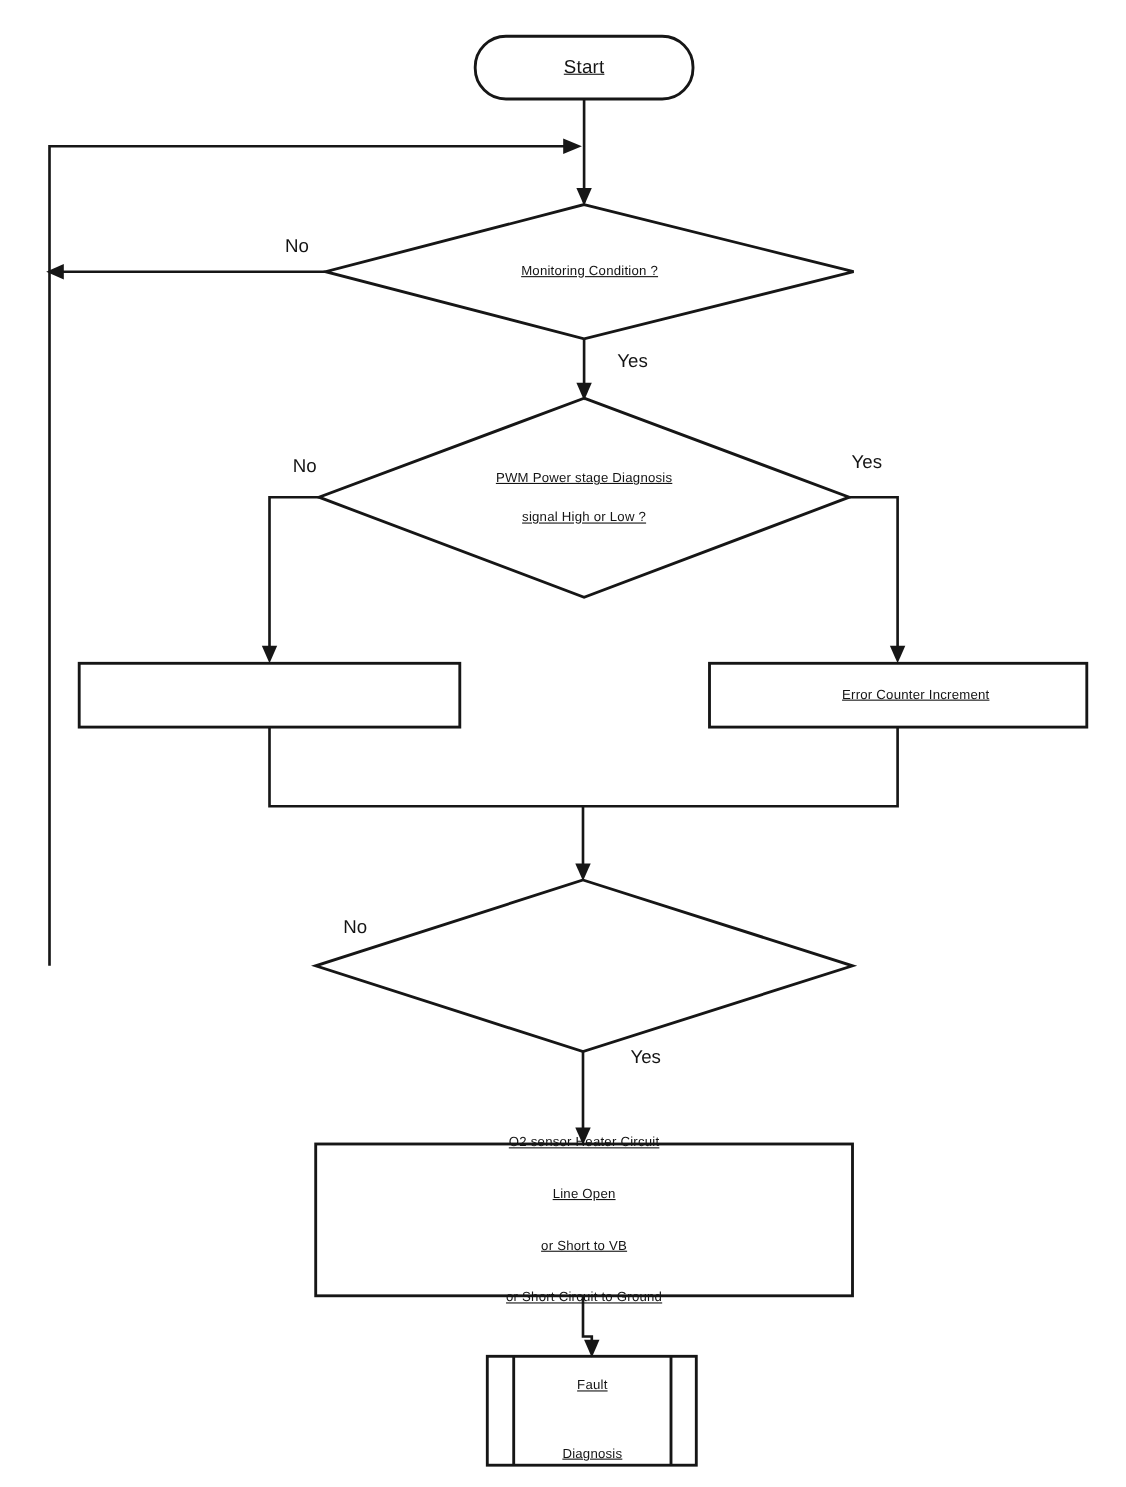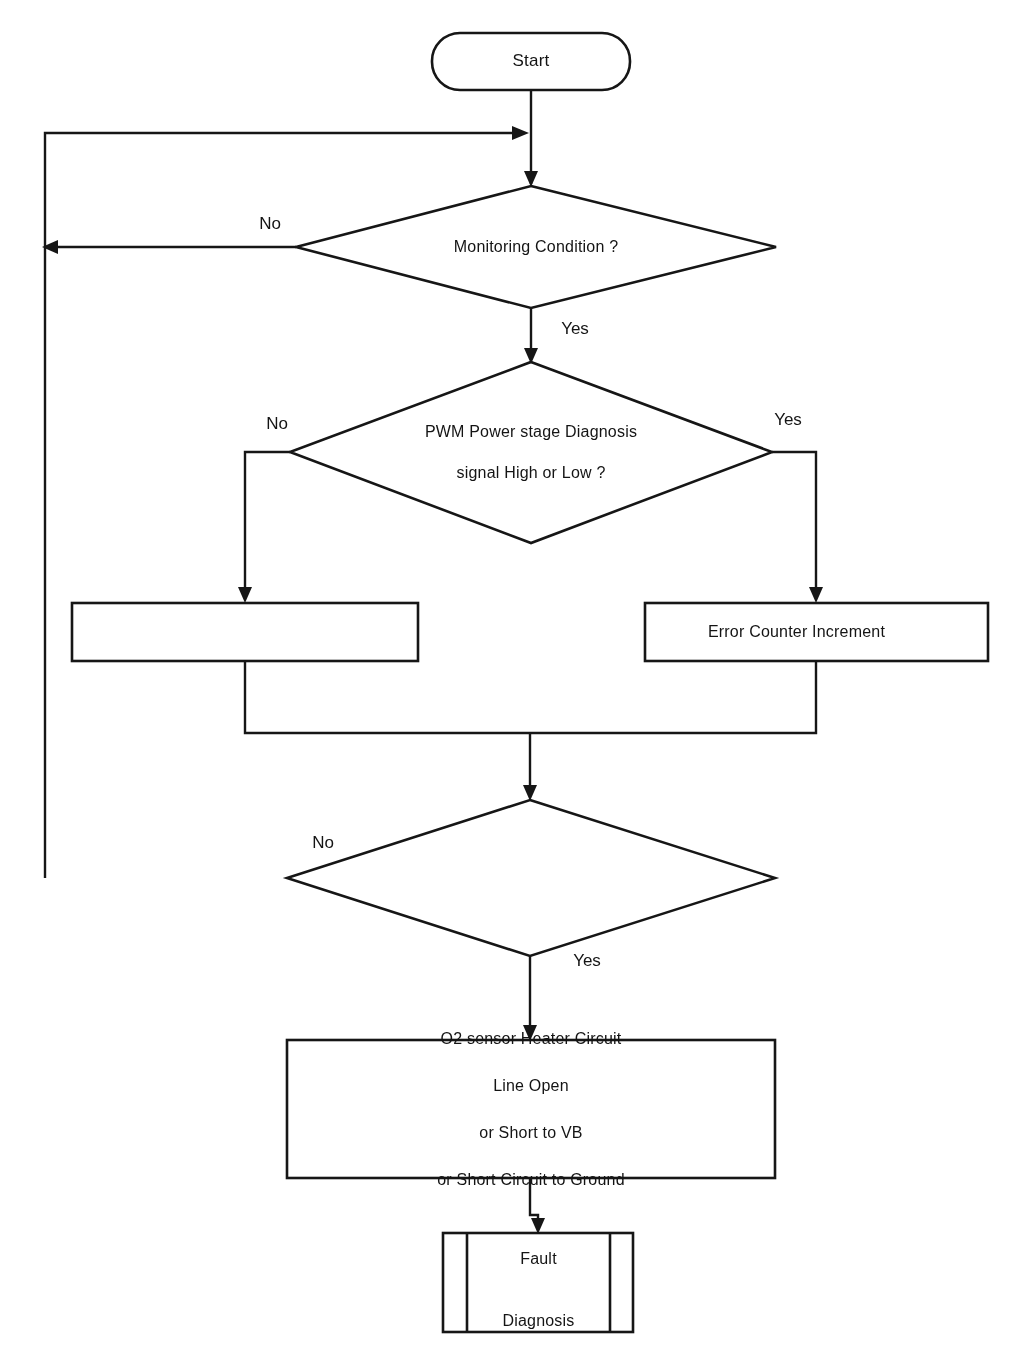--- a/index.html
+++ b/index.html
@@ -15,34 +15,34 @@
   svg.layer {
     position: absolute;
     left: 0; top: 0;
   }
   .label {
     position: absolute;
     display: flex;
     align-items: center;
     justify-content: center;
     text-align: center;
-    font-size: 16px;
+    font-size: 12px;
     line-height: 1.3;
     color: #141414;
     white-space: nowrap;
   }
   .label.multiline {
     flex-direction: column;
     white-space: normal;
     gap: 20px;
   }
   .edge-label {
     font-size: 17px;
   }
-  .node-label { letter-spacing: 0.2px; }
+  .node-label { letter-spacing: 0.2px; text-decoration: underline; }
   .fault-proc-label {
     justify-content: space-between;
     padding-top: 8px;
   }
 </style>
 </head>
 <body>
 
 <div class="canvas">
 
@@ -90,21 +90,21 @@
   <div class="label node-label" style="left:432px;top:33px;width:198px;height:57px;font-size:17px">Start</div>
 
   <div class="label node-label" style="left:296px;top:227px;width:480px;height:40px">Monitoring Condition ?</div>
 
   <div class="label node-label multiline" style="left:290px;top:424px;width:482px;height:58px">
     <div>PWM Power stage Diagnosis</div>
     <div>signal High or Low ?</div>
   </div>
 
 
-  <div class="label node-label" style="left:625px;top:603px;width:343px;height:58px">Error Counter Increment</div>
+  <div class="label node-label" style="left:661px;top:603px;width:343px;height:58px">Error Counter Increment</div>
 
 
   <div class="label node-label multiline" style="left:287px;top:1040px;width:488px;height:138px;line-height:27px">
     <div>O2 sensor Heater Circuit</div>
     <div>Line Open</div>
     <div>or Short to VB</div>
     <div>or Short Circuit to Ground</div>
   </div>
 
   <div class="label node-label multiline fault-proc-label" style="left:467px;top:1238px;width:143px;height:88px;line-height:26px">

